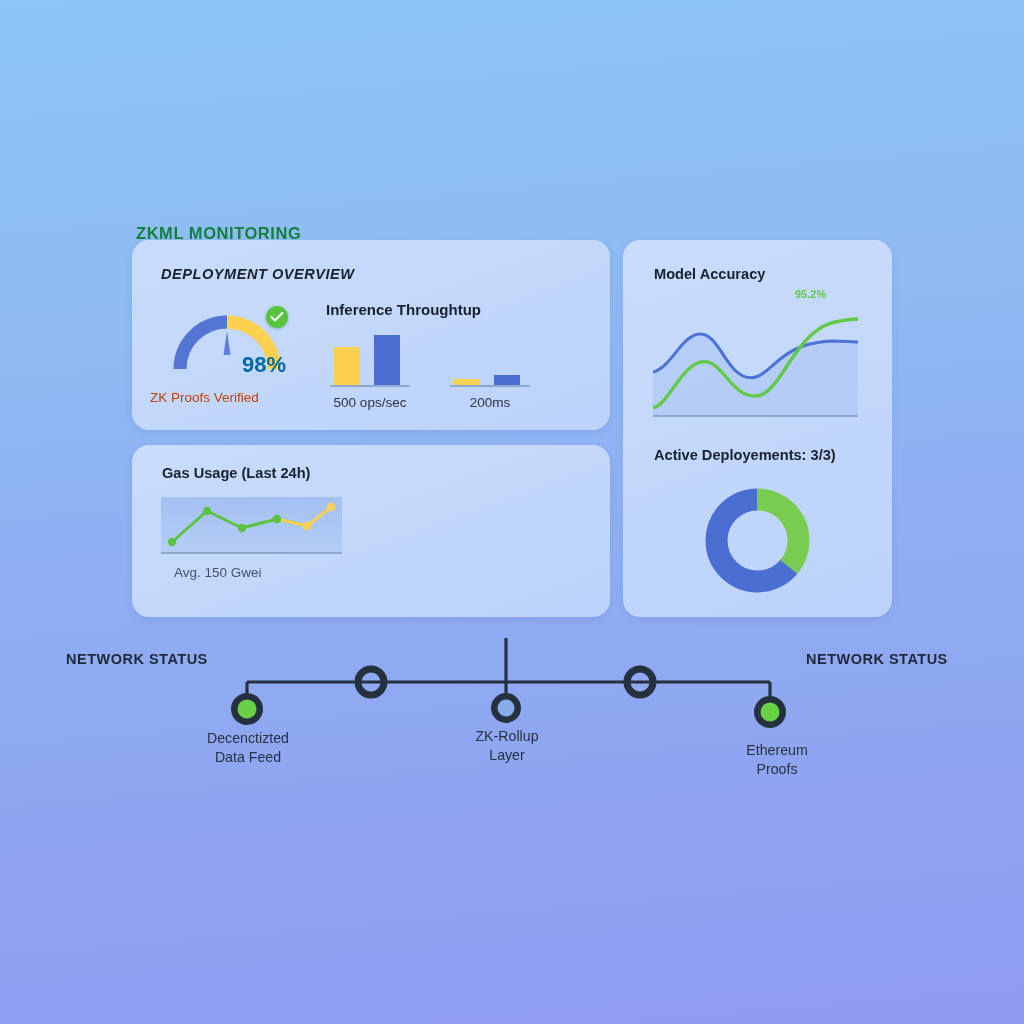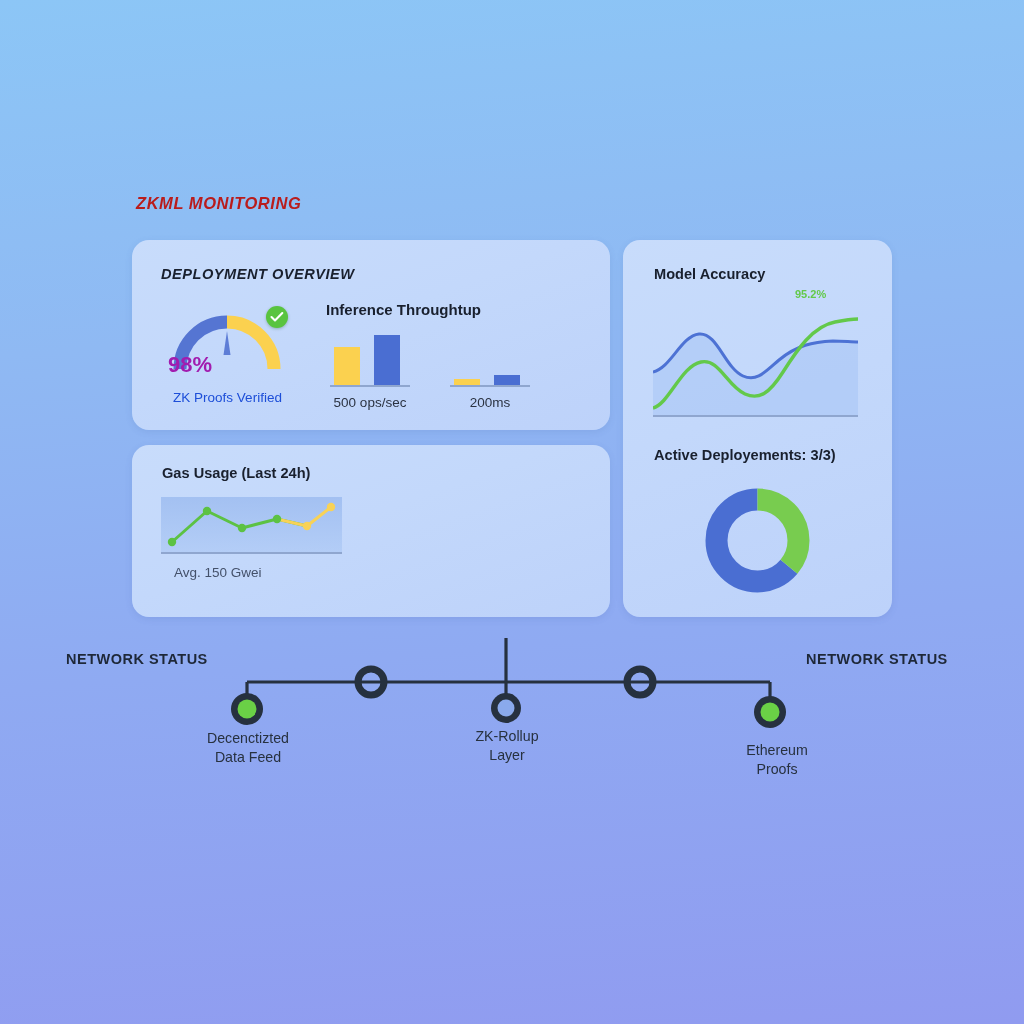--- a/index.html
+++ b/index.html
@@ -6,24 +6,23 @@
   body{
     width:1024px;height:1024px;overflow:hidden;
     font-family:"Liberation Sans", sans-serif;
     background:linear-gradient(175deg,#8CC6F6 0%,#8FB9F3 32%,#8FAAF2 62%,#909BF0 100%);
     position:relative;
   }
   .stage{position:absolute;inset:0;}
 
   
   .app-title{
-    position:absolute;left:136px;top:194px;
+    position:absolute;left:136px;top:224px;
     font-size:16.5px;font-weight:bold;letter-spacing:.55px;
-    color:#b91c1c;
-    font-style:italic;
+    color:#15803d;
   }
 
   
   .card{
     position:absolute;border-radius:17px;
     background:linear-gradient(160deg,#c8dcfb 0%,#c3d8fb 45%,#bdd2fa 100%);
     box-shadow:0 2px 7px rgba(60,90,160,.13);
   }
   #card-deploy{left:132px;top:240px;width:478px;height:190px;}
   #card-gas{left:132px;top:445px;width:478px;height:172px;}
@@ -33,26 +32,26 @@
     position:absolute;color:#19202e;font-weight:bold;
   }
   #t-deploy{left:161px;top:266px;font-size:14.6px;letter-spacing:.5px;font-style:italic;}
   #t-gas{left:162px;top:465px;font-size:14.6px;}
   #t-model{left:654px;top:266px;font-size:14.6px;}
   #t-active{left:654px;top:447px;font-size:14.6px;}
 
   
   .gauge-wrap{position:absolute;left:168px;top:303px;width:118px;height:70px;}
   .gauge-val{
-    position:absolute;left:168px;top:352px;width:118px;text-align:left;
-    font-size:22px;font-weight:bold;color:#a21caf;
+    position:absolute;left:168px;top:352px;width:118px;text-align:right;
+    font-size:22px;font-weight:bold;color:#0369a1;
   }
   .gauge-cap{
-    position:absolute;left:150px;top:390px;width:155px;text-align:center;
-    font-size:13.5px;color:#1d4ed8;
+    position:absolute;left:150px;top:390px;width:155px;
+    font-size:13.5px;color:#c2410c;
   }
   .check-badge{
     position:absolute;left:266px;top:306px;width:22px;height:22px;border-radius:50%;
     background:#59c43f;box-shadow:0 1px 3px rgba(30,80,30,.3);
   }
   .check-badge svg{position:absolute;left:4px;top:5px;}
 
   
   .bars-title{
     position:absolute;left:326px;top:301px;

